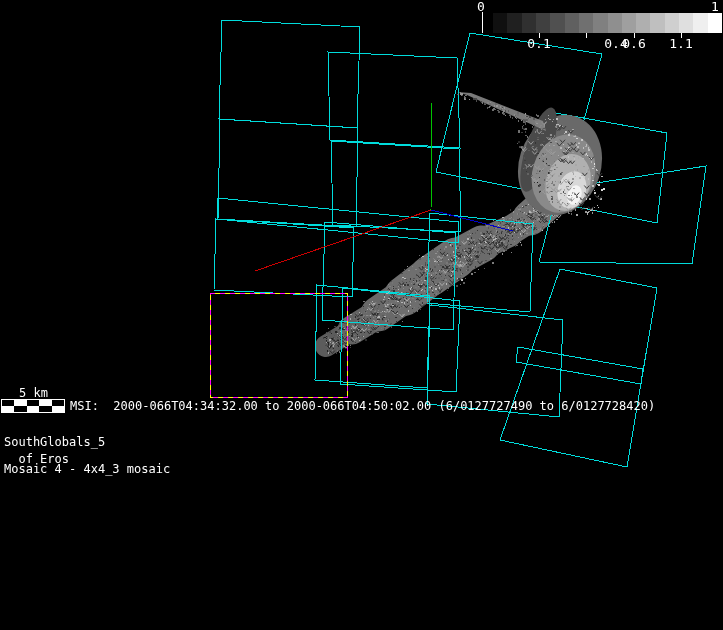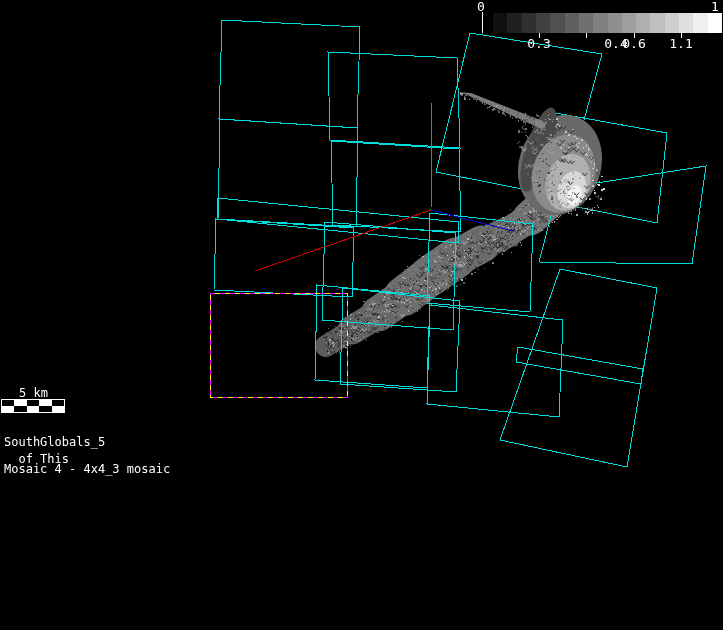--- a/index.html
+++ b/index.html
@@ -2182,34 +2182,35 @@
       <div class="step" style="background: rgb(175, 175, 175);"></div>
       <div class="step" style="background: rgb(191, 191, 191);"></div>
       <div class="step" style="background: rgb(207, 207, 207);"></div>
       <div class="step" style="background: rgb(223, 223, 223);"></div>
       <div class="step" style="background: rgb(239, 239, 239);"></div>
       <div class="step" style="background: rgb(255, 255, 255);"></div>
     </div>
   <div id="zero-tick"></div>
   <div class="cb-big" style="left:477px;top:0px;">0</div>
   <div class="cb-big" style="left:711px;top:0px;">1</div>
-  <div class="cb-big cb-tick-label" style="left:539px;top:37px;">0.3</div>
+  <div class="cb-big cb-tick-label" style="left:539px;top:37px;">0.1</div>
   <div class="cb-big cb-tick-label" style="left:616px;top:37px;">0.4</div>
   <div class="cb-big cb-tick-label" style="left:634px;top:37px;">0.6</div>
   <div class="cb-big cb-tick-label" style="left:681px;top:37px;">1.1</div>
 
   <div class="txt" id="scalebar-label">5 km</div>
   <div id="checkerboard">
       <div class="cell" style="left: 12.4px; top: 0px; width: 12.4px; height: 6px;"></div>
       <div class="cell" style="left: 37.2px; top: 0px; width: 12.4px; height: 6px;"></div>
       <div class="cell" style="left: 0px; top: 6px; width: 12.4px; height: 6px;"></div>
       <div class="cell" style="left: 24.8px; top: 6px; width: 12.4px; height: 6px;"></div>
       <div class="cell" style="left: 49.6px; top: 6px; width: 12.4px; height: 6px;"></div>
     </div>
 
+  <div class="txt" id="status-line">MSI:  2000-066T04:34:32.00 to 2000-066T04:50:02.00 (6/0127727490 to 6/0127728420)</div>
   <div class="txt cap0">SouthGlobals_5</div>
-  <div class="txt cap2">  of This</div>
+  <div class="txt cap2">  of Eros</div>
   <div class="txt cap3">Mosaic 4 - 4x4_3 mosaic</div>
 <div class="cb-bticks" style="left: 539px;"></div>
     <div class="cb-bticks" style="left: 586px;"></div>
     <div class="cb-bticks" style="left: 634px;"></div>
     <div class="cb-bticks" style="left: 681px;"></div>
   </div>
 
 </body></html>

